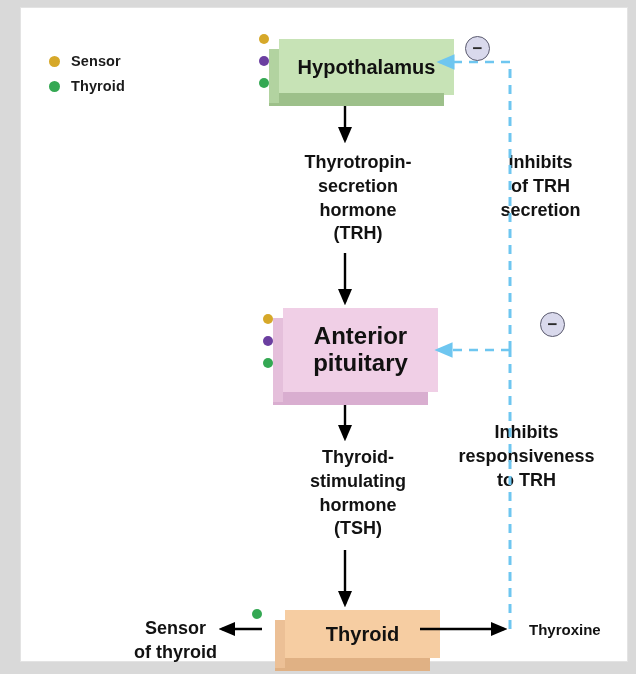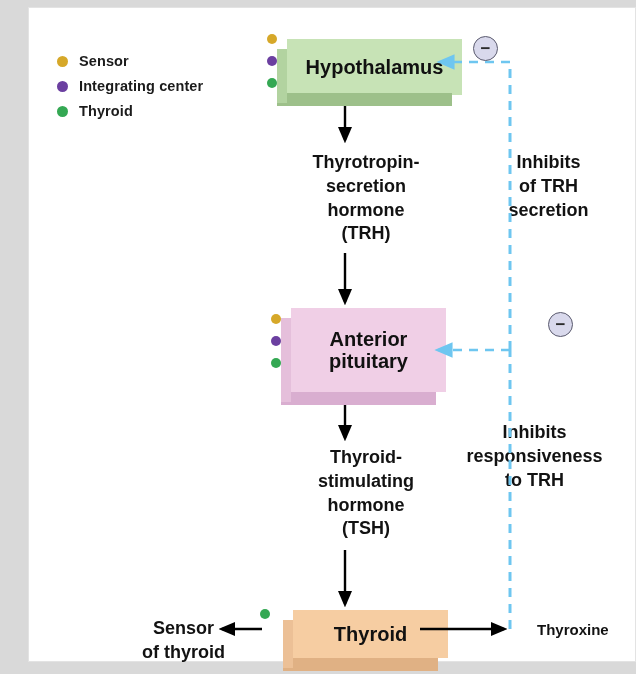--- a/index.html
+++ b/index.html
@@ -13,21 +13,21 @@
     font-family: "Liberation Sans", sans-serif;
   }
   #stage {
     position: relative;
     width: 636px;
     height: 674px;
     overflow: hidden;
   }
   #canvas {
     position: absolute;
-    left: 28px;
+    left: 20px;
     top: 7px;
     width: 608px;
     height: 655px;
     background: #ffffff;
     border: 1px solid #e3e3e3;
     box-sizing: border-box;
   }
   .abs { position: absolute; }
 
   
@@ -94,21 +94,21 @@
   #hypo-side {
     left: 248px; top: 41px; width: 10px; height: 54px;
     background: #b2d3a0;
   }
 
   
   #pituitary {
     left: 262px; top: 300px; width: 155px; height: 84px;
     background: #f0cfe6;
   }
-  #pituitary .face { font-size: 20px; }
+  #pituitary .face { font-size: 24px; }
   #pit-bottom {
     left: 252px; top: 384px; width: 155px; height: 13px;
     background: #d9aed0;
   }
   #pit-side {
     left: 252px; top: 310px; width: 10px; height: 84px;
     background: #e5bfdb;
   }
 
   
@@ -180,24 +180,20 @@
 </head>
 <body>
 
 <div id="stage">
   <div id="canvas">
 
     <div class="abs" id="legend" style="left:28px; top:45px;">
       <div class="legend-row">
         <span class="legend-dot" style="background:#d6a829"></span>
         <span class="legend-label">Sensor</span>
-      </div>
-      <div class="legend-row">
-        <span class="legend-dot" style="background:#6b3fa0"></span>
-        <span class="legend-label">Integrating center</span>
       </div>
       <div class="legend-row">
         <span class="legend-dot" style="background:#34a853"></span>
         <span class="legend-label">Thyroid</span>
       </div>
     </div>
 
     <div class="abs slab-bottom" id="hypo-bottom"></div>
     <div class="abs slab-side" id="hypo-side"></div>
     <div class="abs organ" id="hypothalamus">

